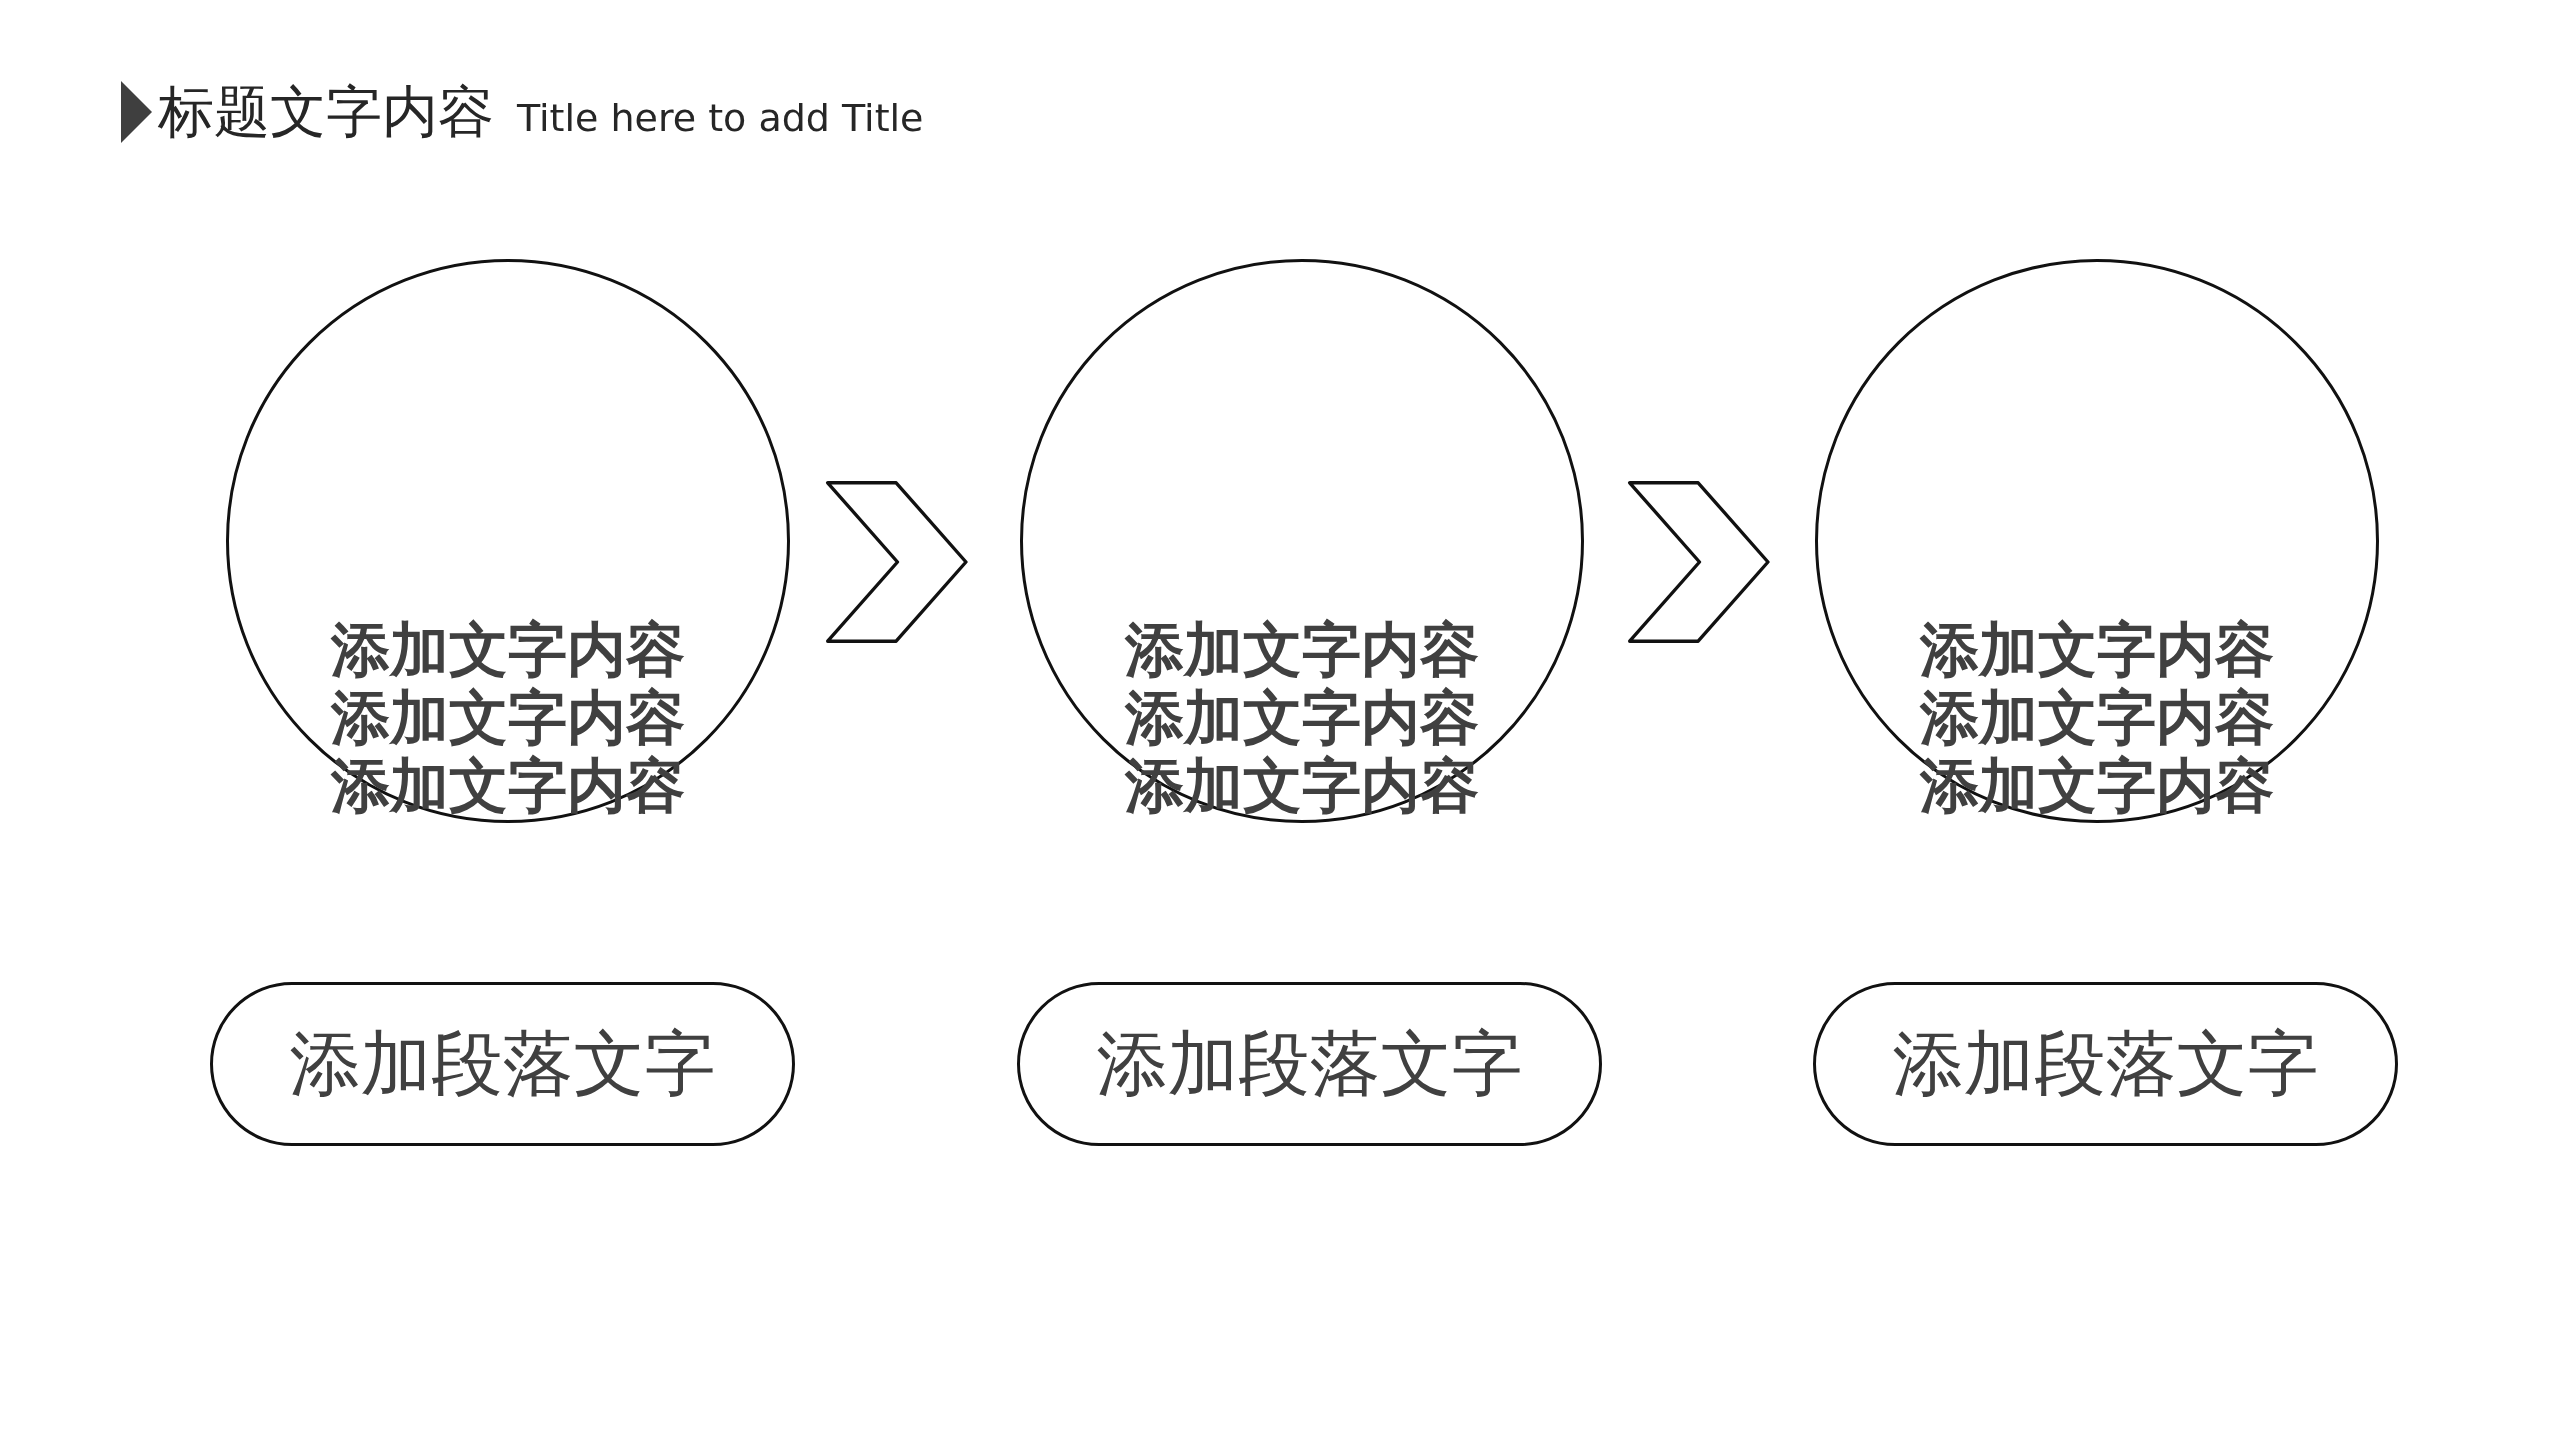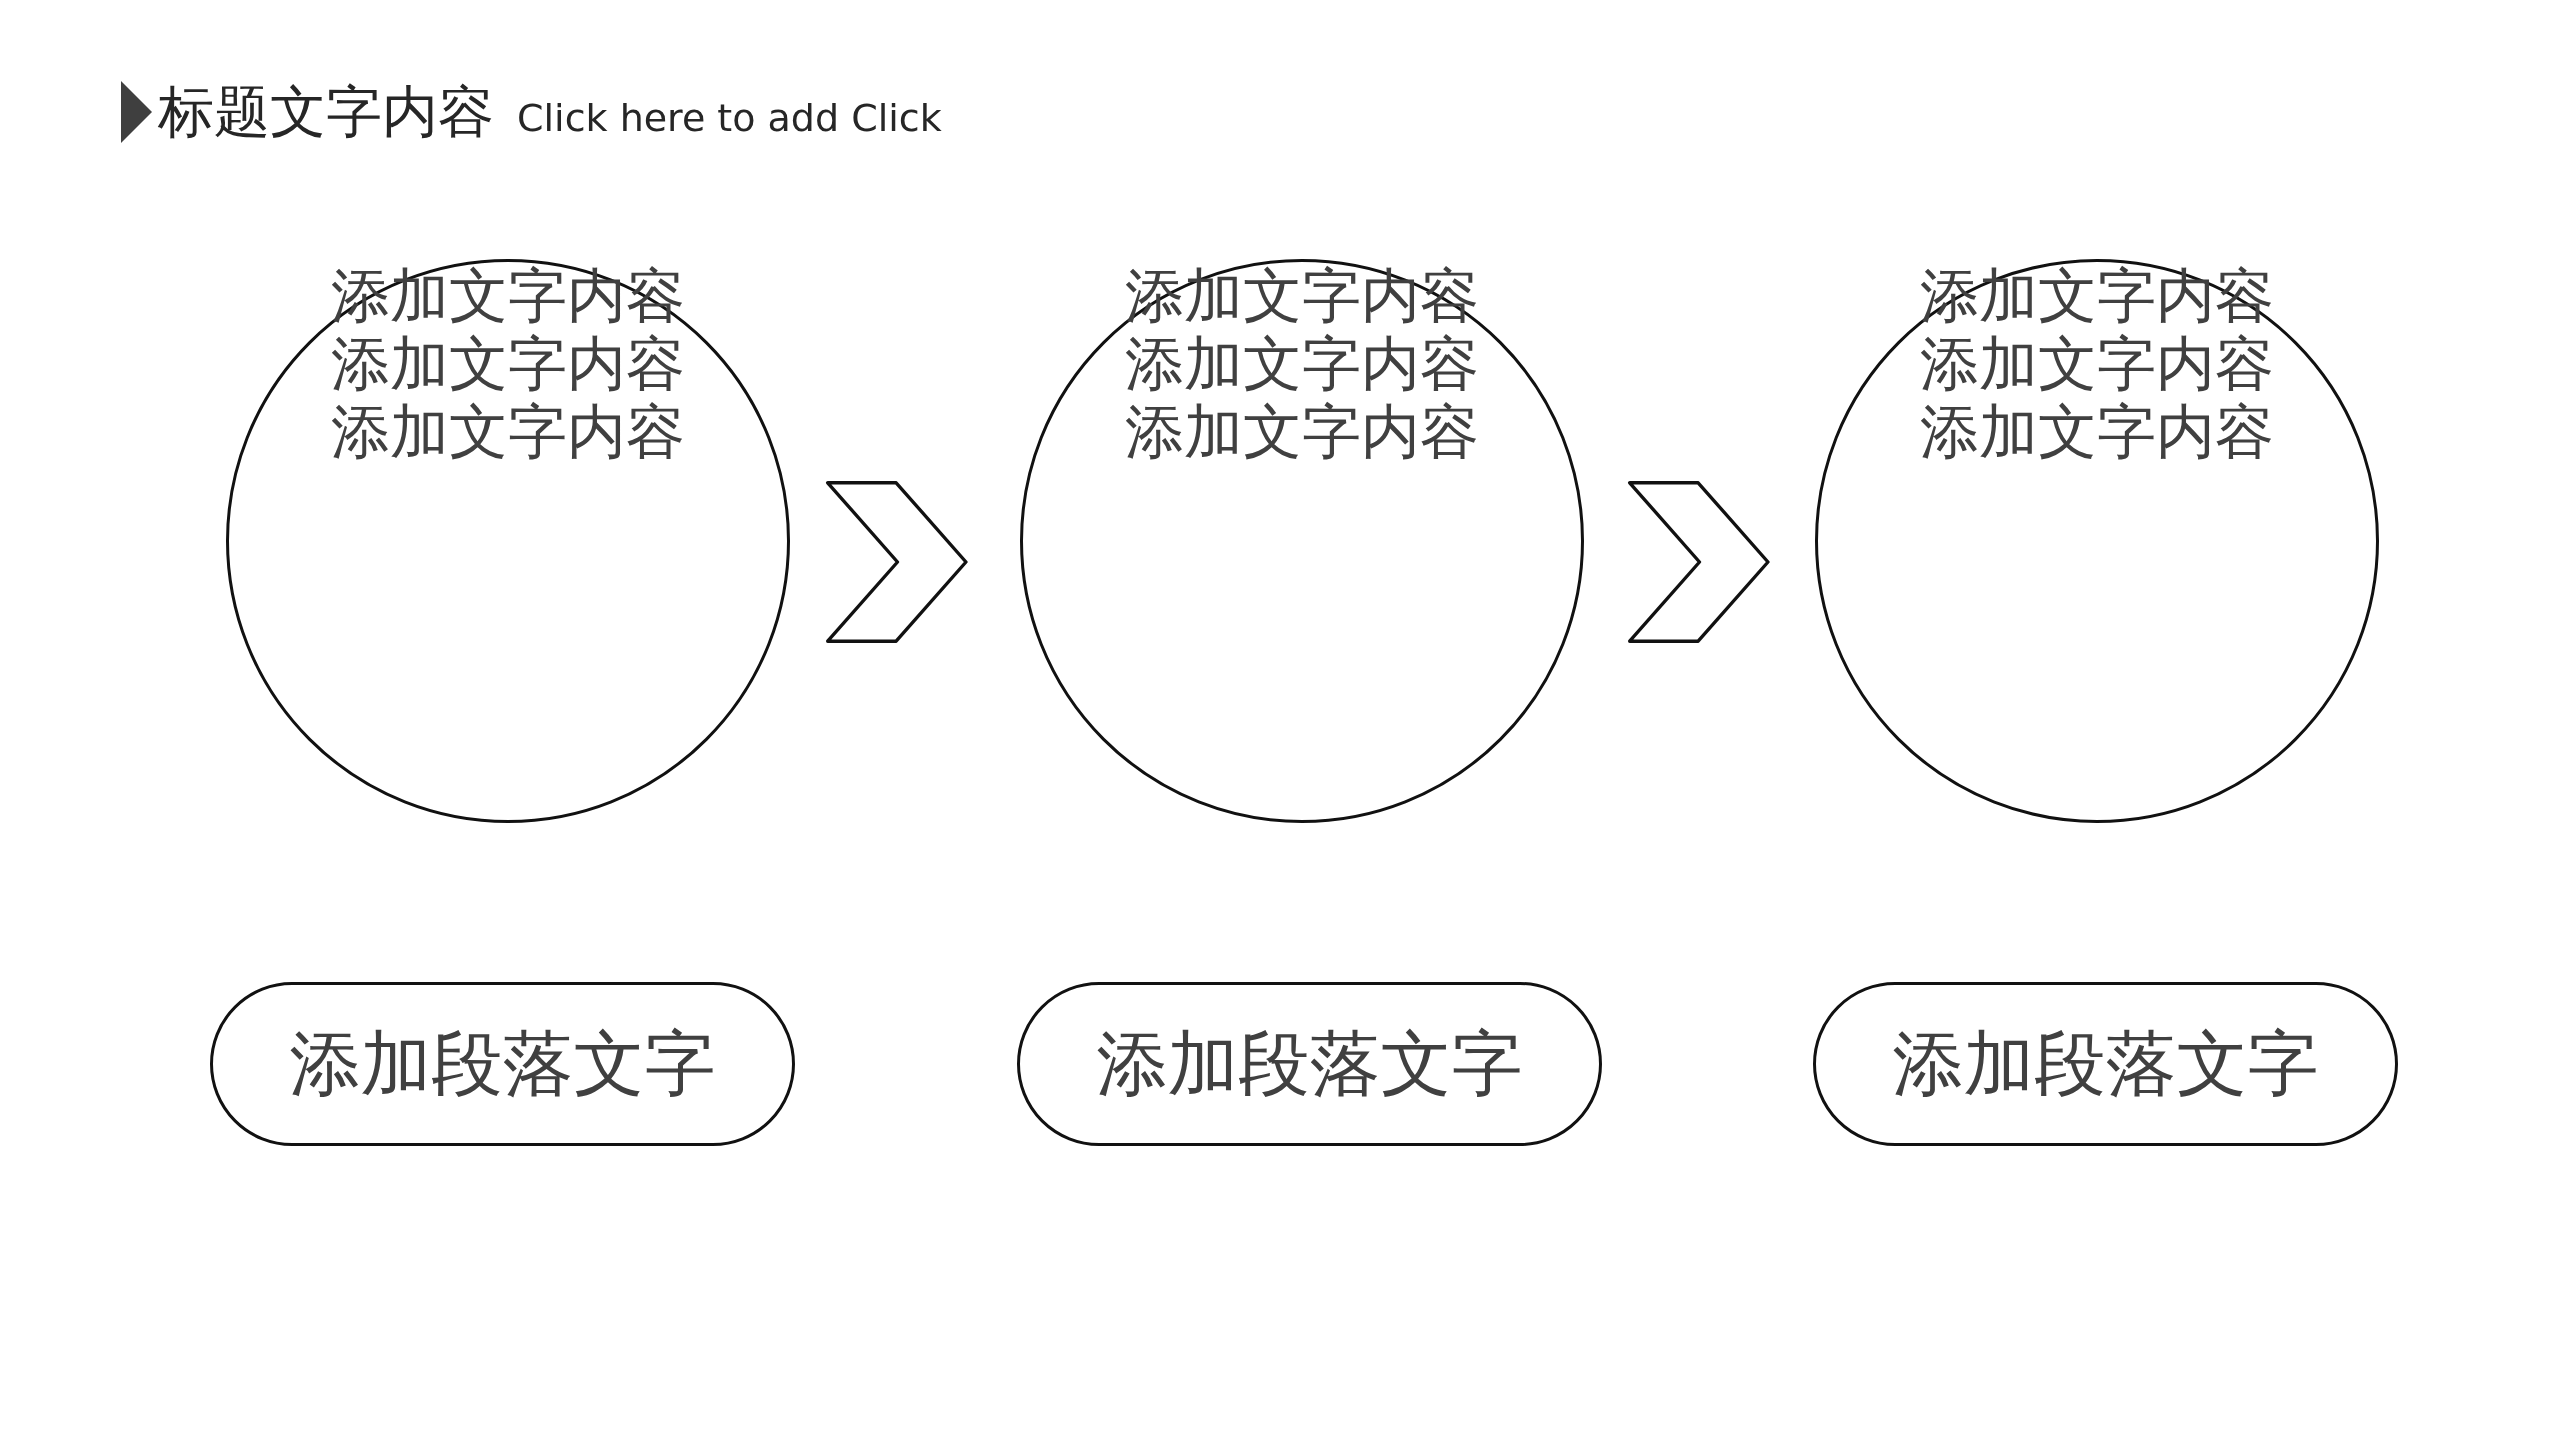--- a/index.html
+++ b/index.html
@@ -6,34 +6,34 @@
   body { width:2576px; height:1449px; position:relative; overflow:hidden;
          font-family:"DejaVu Sans","Liberation Sans",sans-serif; color:#404040; }
   .title-marker { position:absolute; left:121px; top:81px; width:0; height:0;
     border-top:31px solid transparent; border-bottom:31px solid transparent;
     border-left:31px solid #3f3f3f; }
   .title { position:absolute; left:158px; top:75px; display:flex; align-items:baseline; white-space:nowrap; }
   .title-cn { font-size:56px; color:#262626; }
   .title-en { font-size:38px; color:#262626; margin-left:23px; }
   .circle { position:absolute; width:564px; height:564px; border:3.4px solid #111;
     border-radius:50%; box-sizing:border-box; top:259px;
-    display:flex; align-items:flex-start; justify-content:center; }
+    display:flex; align-items:flex-end; justify-content:center;font-weight:bold; }
   .circle-text { display:flex; flex-direction:column; align-items:center; font-size:59px; line-height:68px; color:#404040; }
   .chevron { position:absolute; top:480px; width:145px; height:164px; }
   .pill { position:absolute; top:982px; width:585px; height:164px; border:3.4px solid #111;
     border-radius:82px; box-sizing:border-box; display:flex; align-items:center; justify-content:center;font-family:Liberation Mono, monospace; }
   .pill-text { font-size:71px; color:#404040; }
 </style>
 </head>
 <body>
 
 <div class="title-marker"></div>
 <div class="title">
   <span class="title-cn">标题文字内容</span>
-  <span class="title-en">Click here to add Click</span>
+  <span class="title-en">Title here to add Title</span>
 </div>
 
 <div class="circle" style="left:226px;">
   <div class="circle-text">
     <span>添加文字内容</span>
     <span>添加文字内容</span>
     <span>添加文字内容</span>
   </div>
 </div>
 

